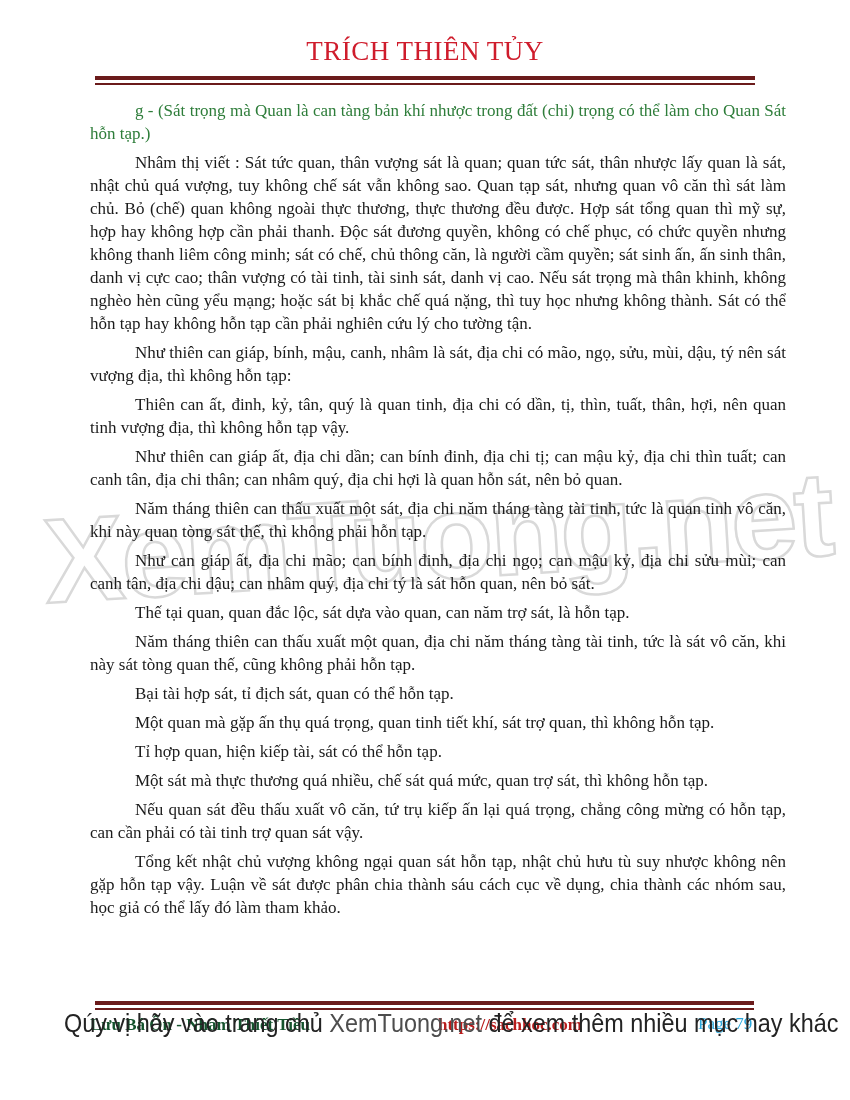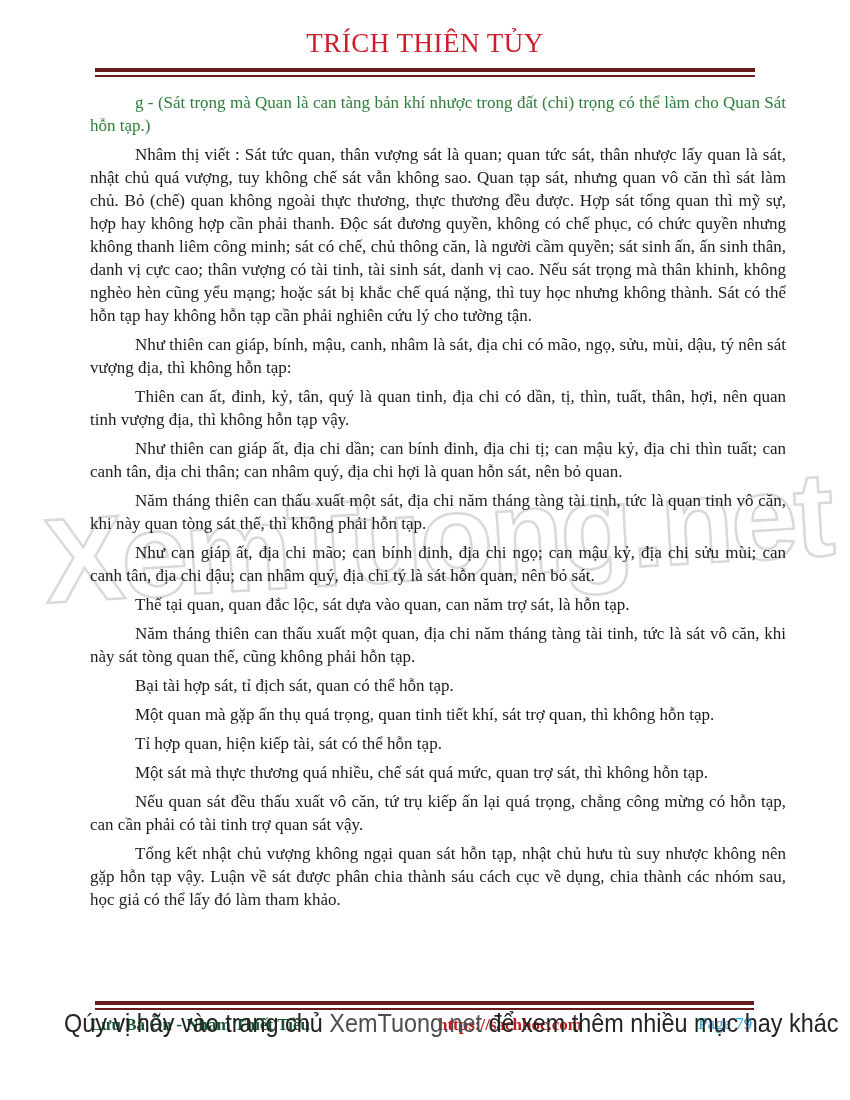--- a/index.html
+++ b/index.html
@@ -5,21 +5,21 @@
   html,body{margin:0;padding:0;background:#ffffff;}
   .page{
     position:relative;
     width:850px;height:1100px;
     background:#ffffff;
     overflow:hidden;
     font-family:"Liberation Serif","DejaVu Serif",serif;
     color:#1b1b1b;
   }
   
-  .header{position:relative;z-index:2;padding-top:28px;}
+  .header{position:relative;z-index:2;padding-top:36px;}
   .doc-title{
     text-align:center;
     font-size:27px;
     letter-spacing:0.5px;
     color:#cf1c2c;
     font-weight:normal;
   }
   .double-rule{
     margin:9px 95px 0 95px;
     height:3px;

